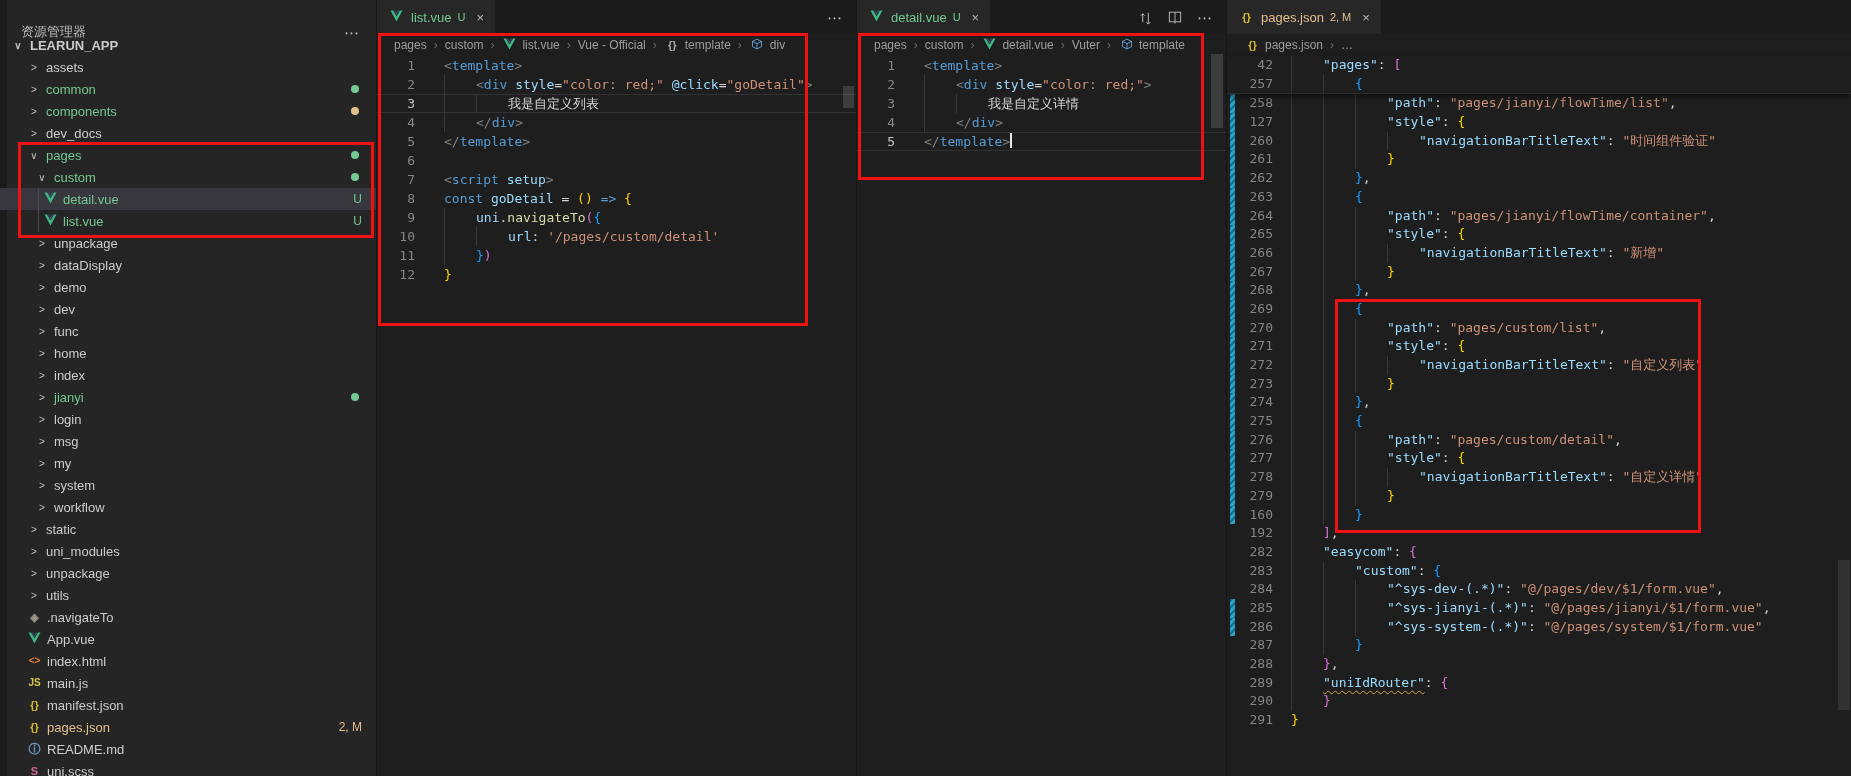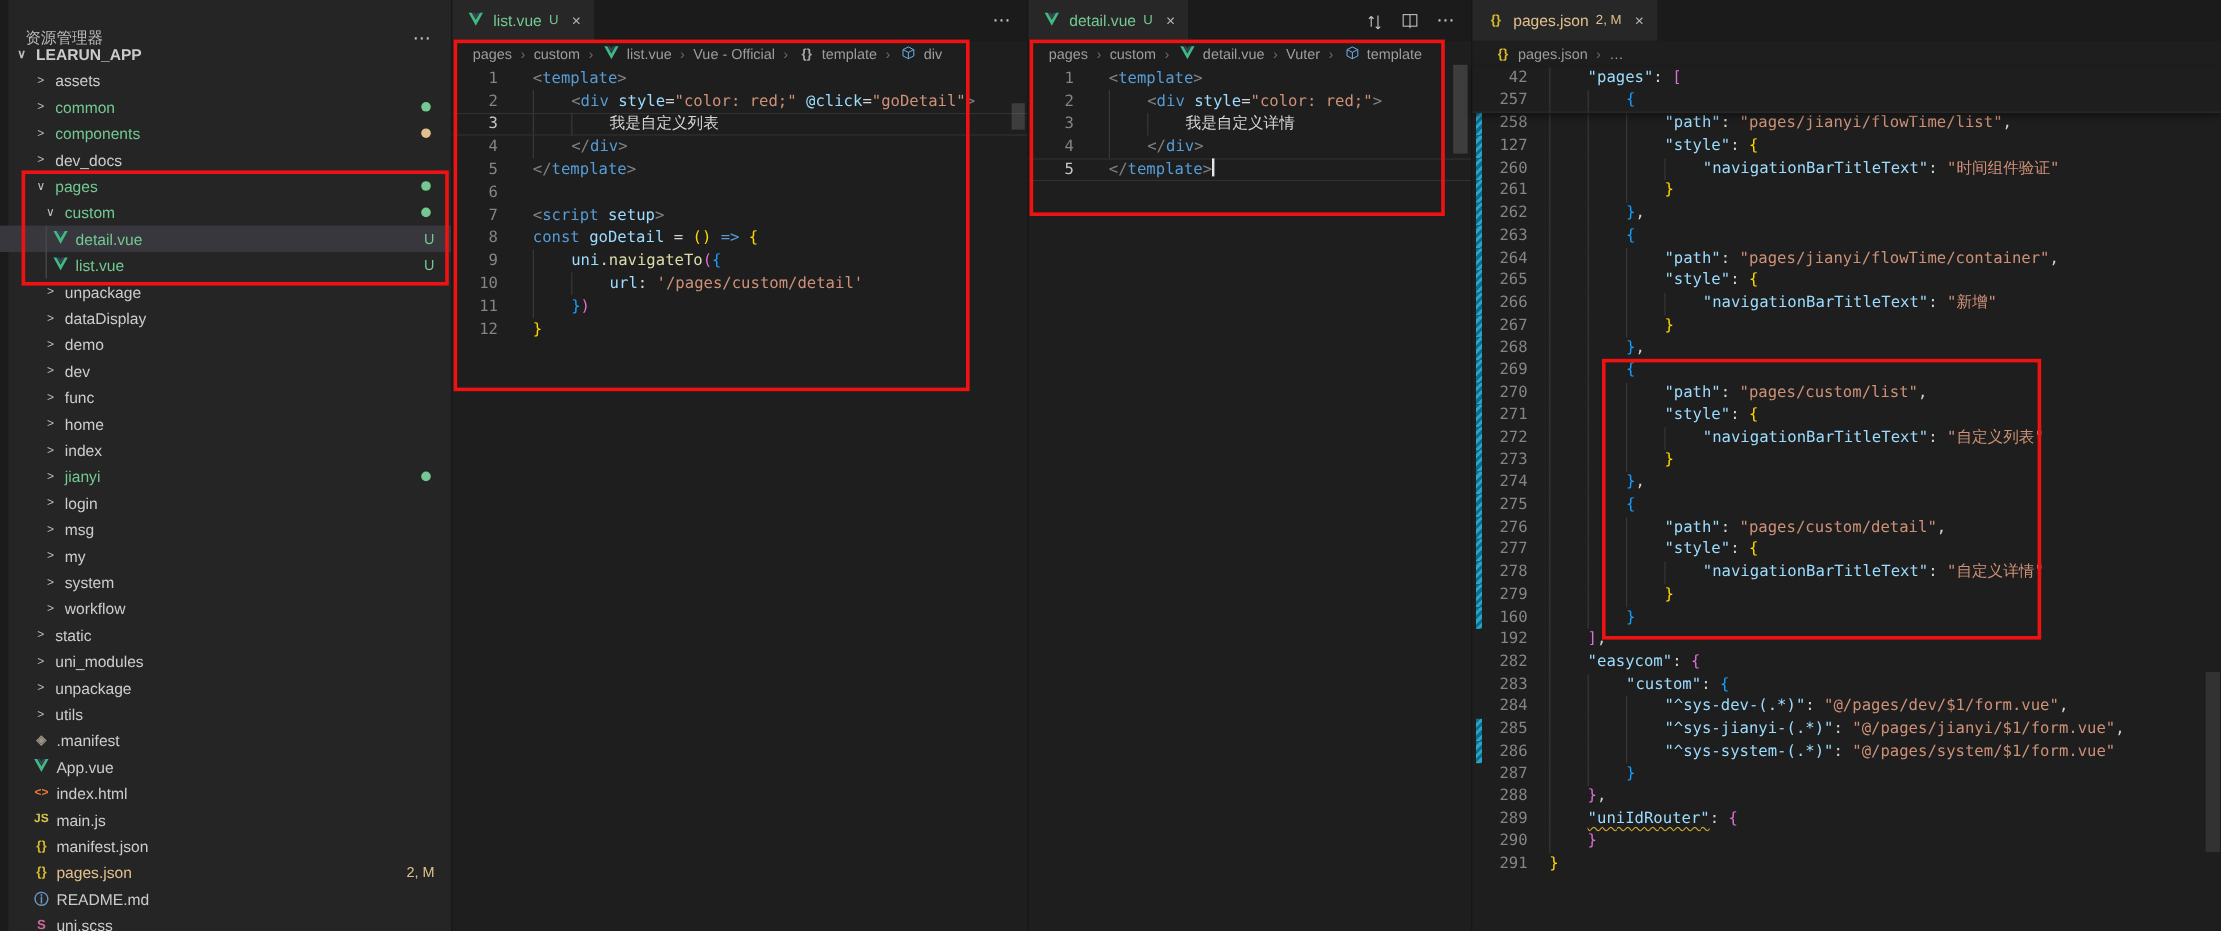--- a/index.html
+++ b/index.html
@@ -211,21 +211,21 @@
             <span class="lbl">unpackage</span>
             <span class="spacer"></span>
           </div>
           <div class="trow d1">
             <span class="chev">&gt;</span>
             <span class="lbl">utils</span>
             <span class="spacer"></span>
           </div>
           <div class="trow d1">
             <span class="ficon" style="color: rgb(155, 147, 131); font-size: 11px;">◈</span>
-            <span class="lbl">.manifest</span>
+            <span class="lbl">.navigateTo</span>
             <span class="spacer"></span>
           </div>
           <div class="trow d1">
             <span class="ficon"><svg width="13" height="12" viewBox="0 0 24 22">
                 <path d="M1 1h4.6L12 12 18.4 1H23L12 21z" fill="#41b883"></path>
                 <path d="M6.6 1h3.2L12 5 14.2 1h3.2L12 10.4z" fill="#35495e"></path>
               </svg></span>
             <span class="lbl">App.vue</span>
             <span class="spacer"></span>
           </div>

